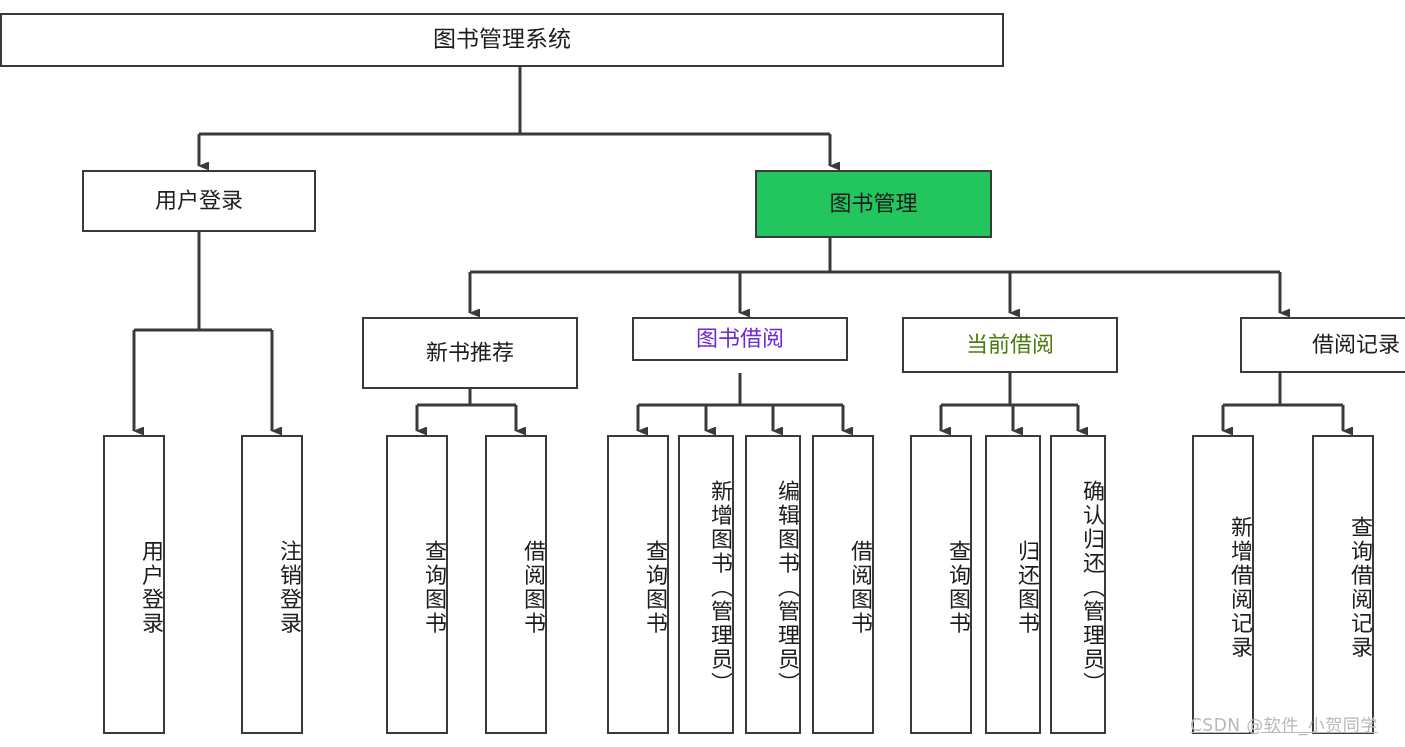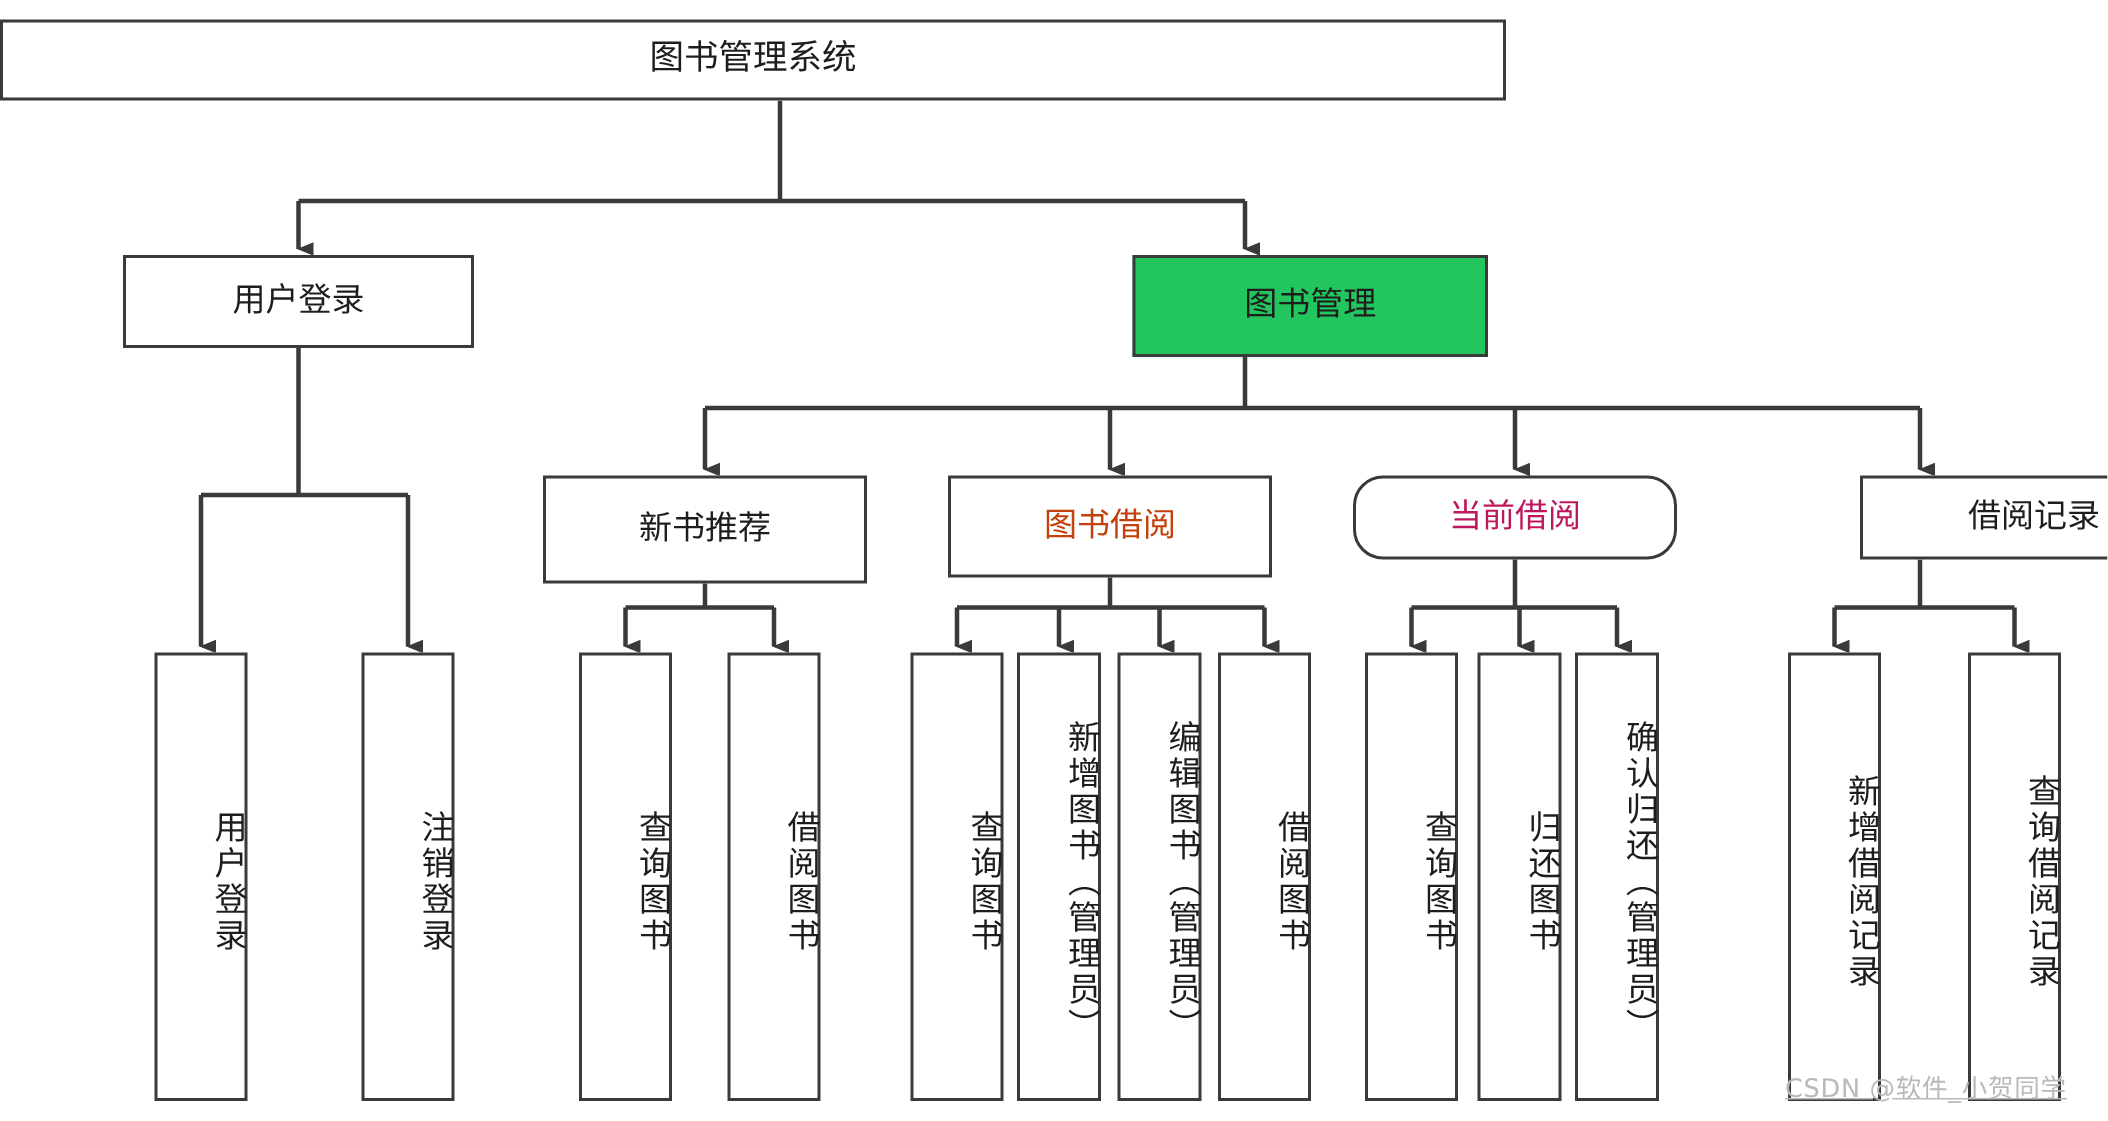--- a/index.html
+++ b/index.html
@@ -135,24 +135,24 @@
   <div class="node level-1" style="left: 82px; top: 170px; width: 234px; height: 62px; border-color: rgb(58, 58, 58); background: rgb(255, 255, 255); color: rgb(29, 29, 29);">
     <span>用户登录</span>
   </div>
   <div class="node level-1" style="left: 711px; top: 170px; width: 237px; height: 68px; border-color: rgb(58, 58, 58); background: #22c55e; color: rgb(29, 29, 29); margin-left: 44px;">
     <span>图书管理</span>
   </div>
 
   <div class="node level-2" style="left: 362px; top: 317px; width: 216px; height: 72px; border-color: rgb(58, 58, 58); background: rgb(255, 255, 255); color: rgb(29, 29, 29);">
     <span>新书推荐</span>
   </div>
-  <div class="node level-2" style="left: 632px; top: 317px; width: 216px; height: 68px; border-color: rgb(58, 58, 58); background: rgb(255, 255, 255); color: #c2410c;">
+  <div class="node level-2" style="left: 632px; top: 317px; width: 216px; height: 44px; border-color: rgb(58, 58, 58); background: rgb(255, 255, 255); color: #6d28d9;">
     <span>图书借阅</span>
   </div>
-  <div class="node level-2" style="left: 902px; top: 317px; width: 216px; height: 56px; border-color: rgb(58, 58, 58); background: rgb(255, 255, 255); color: #be185d; border-radius: 20px;">
+  <div class="node level-2" style="left: 902px; top: 317px; width: 216px; height: 56px; border-color: rgb(58, 58, 58); background: rgb(255, 255, 255); color: #4d7c0f;">
     <span>当前借阅</span>
   </div>
   <div class="node level-2" style="left: 1240px; top: 317px; width: 232px; height: 56px; border-color: rgb(58, 58, 58); background: rgb(255, 255, 255); color: rgb(29, 29, 29);">
     <span>借阅记录</span>
   </div>
 
   <div class="node leaf" style="left: 103px; top: 435px; width: 62px; height: 299px; border-color: rgb(58, 58, 58); background: rgb(255, 255, 255); color: rgb(29, 29, 29);">
     <span class="leaf-text">用户登录</span>
   </div>
   <div class="node leaf" style="left: 241px; top: 435px; width: 62px; height: 299px; border-color: rgb(58, 58, 58); background: rgb(255, 255, 255); color: rgb(29, 29, 29);">

